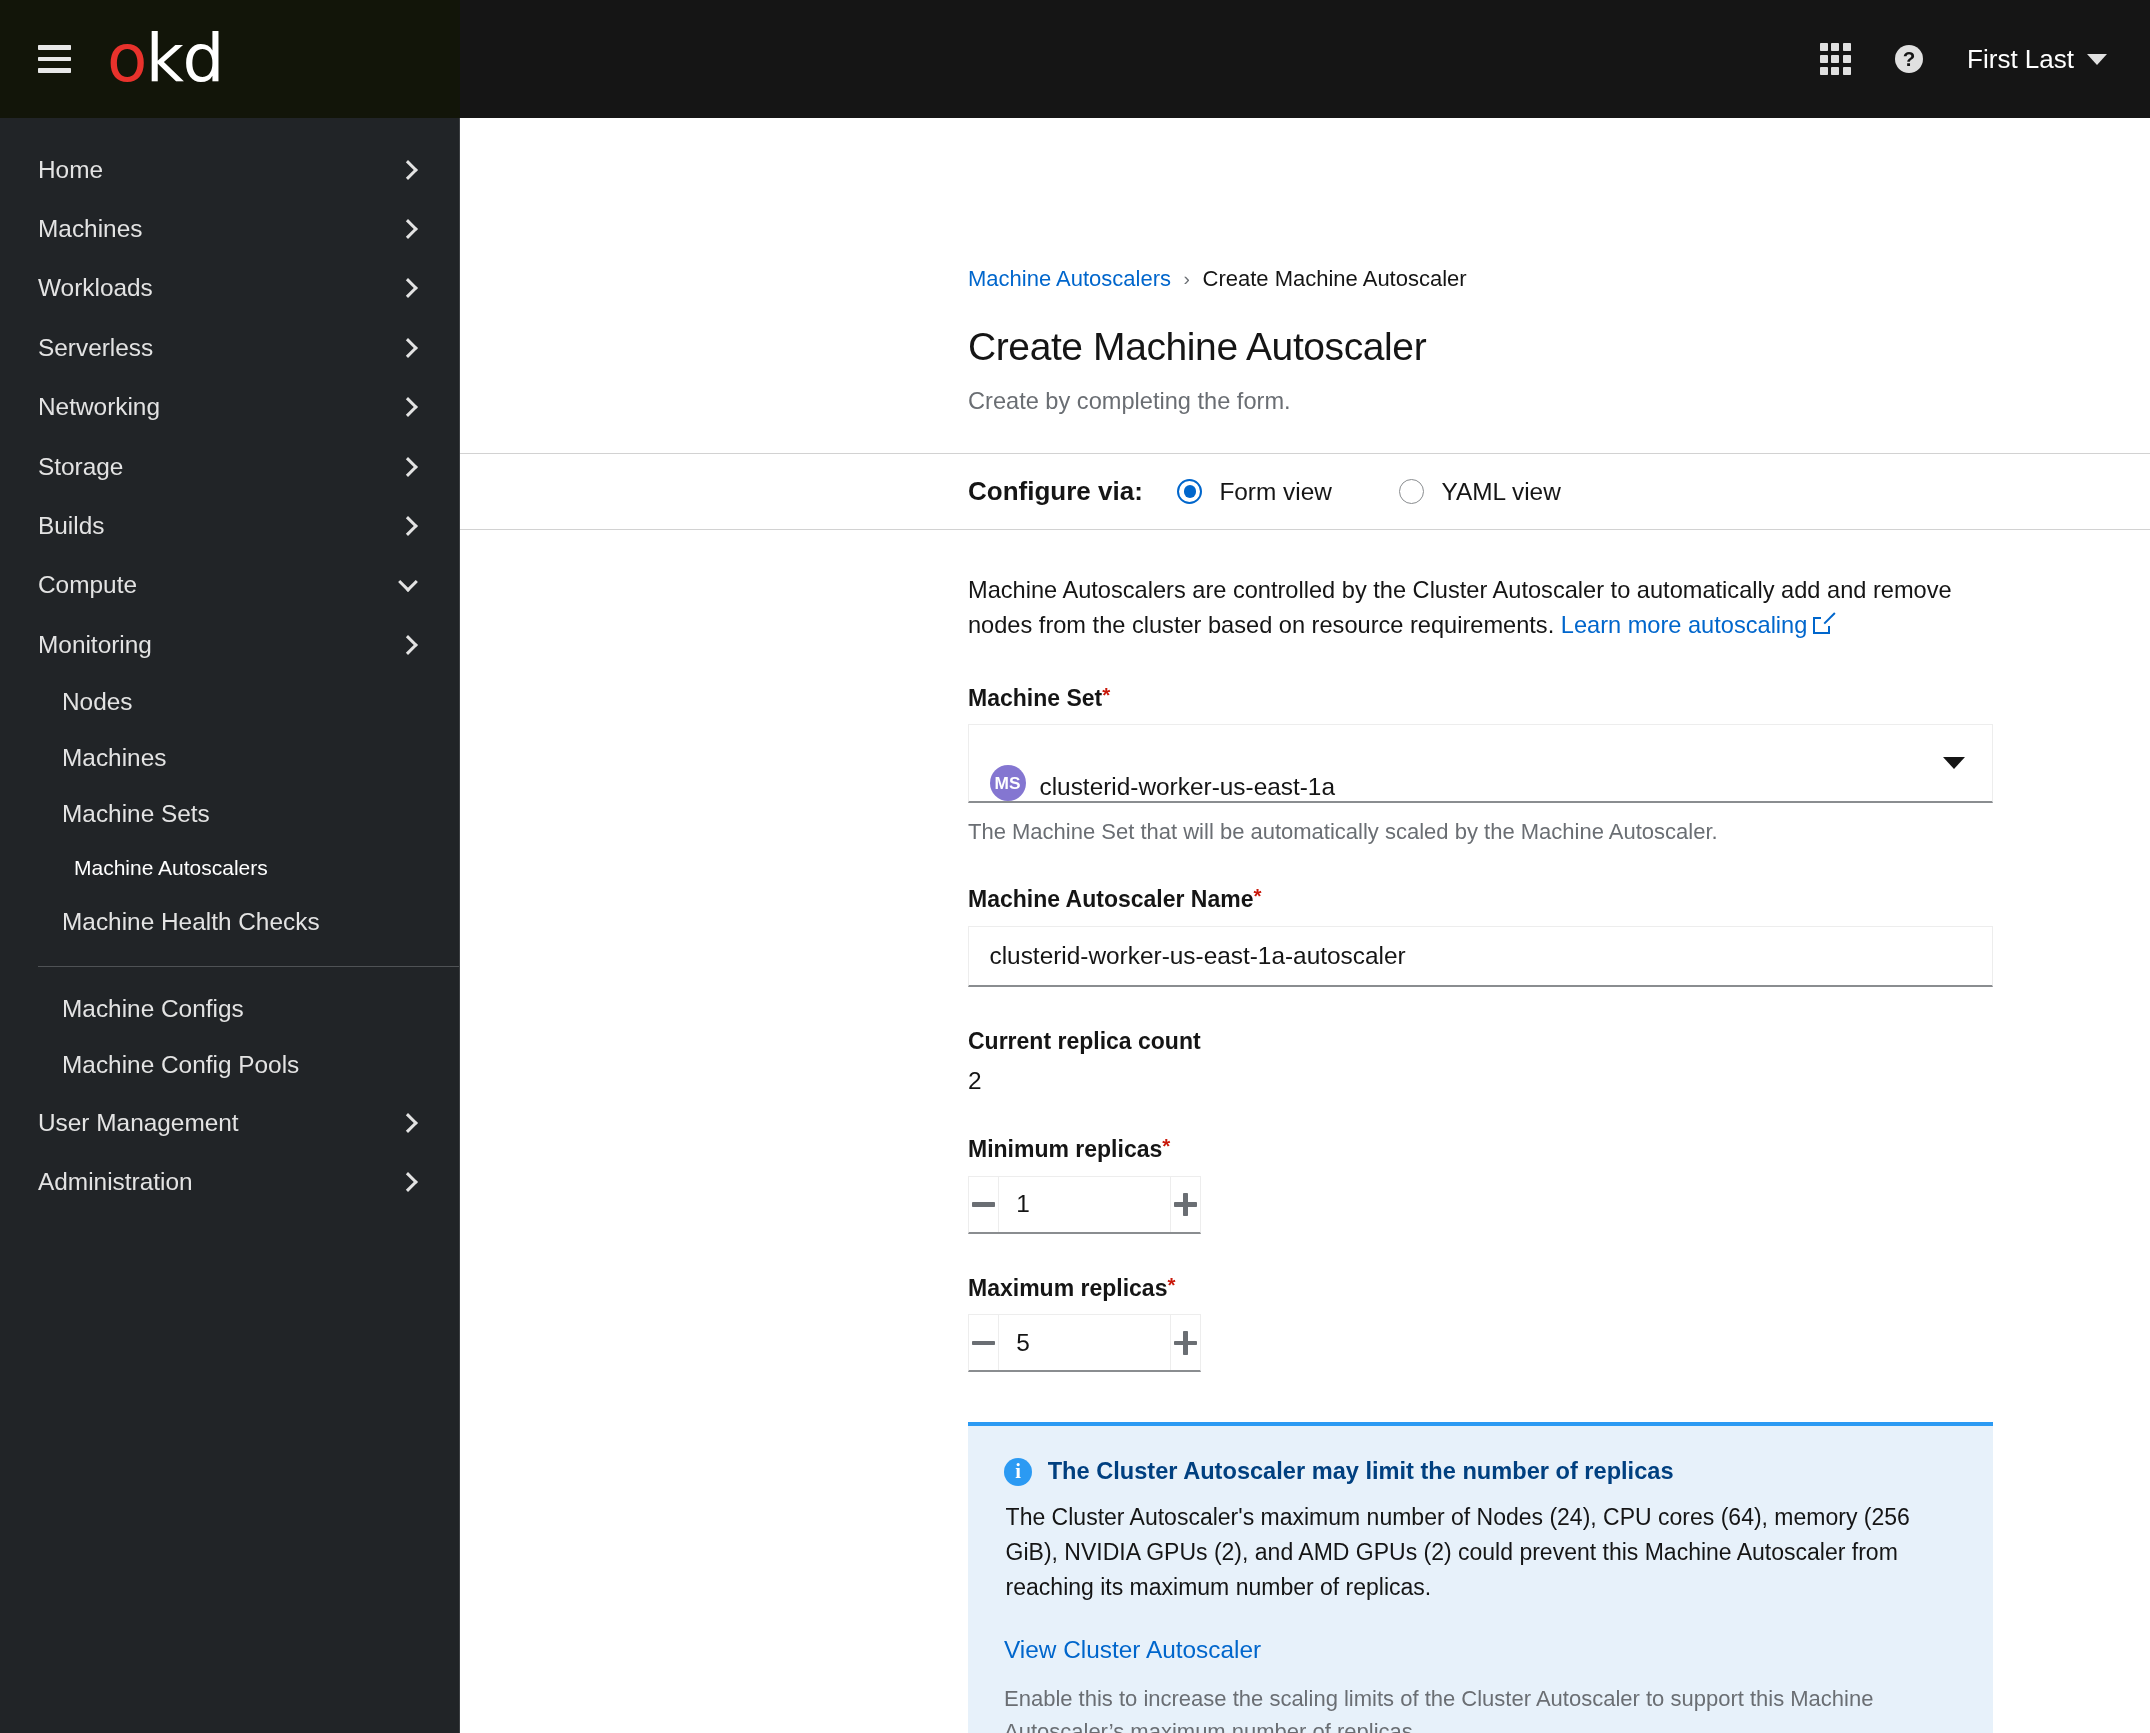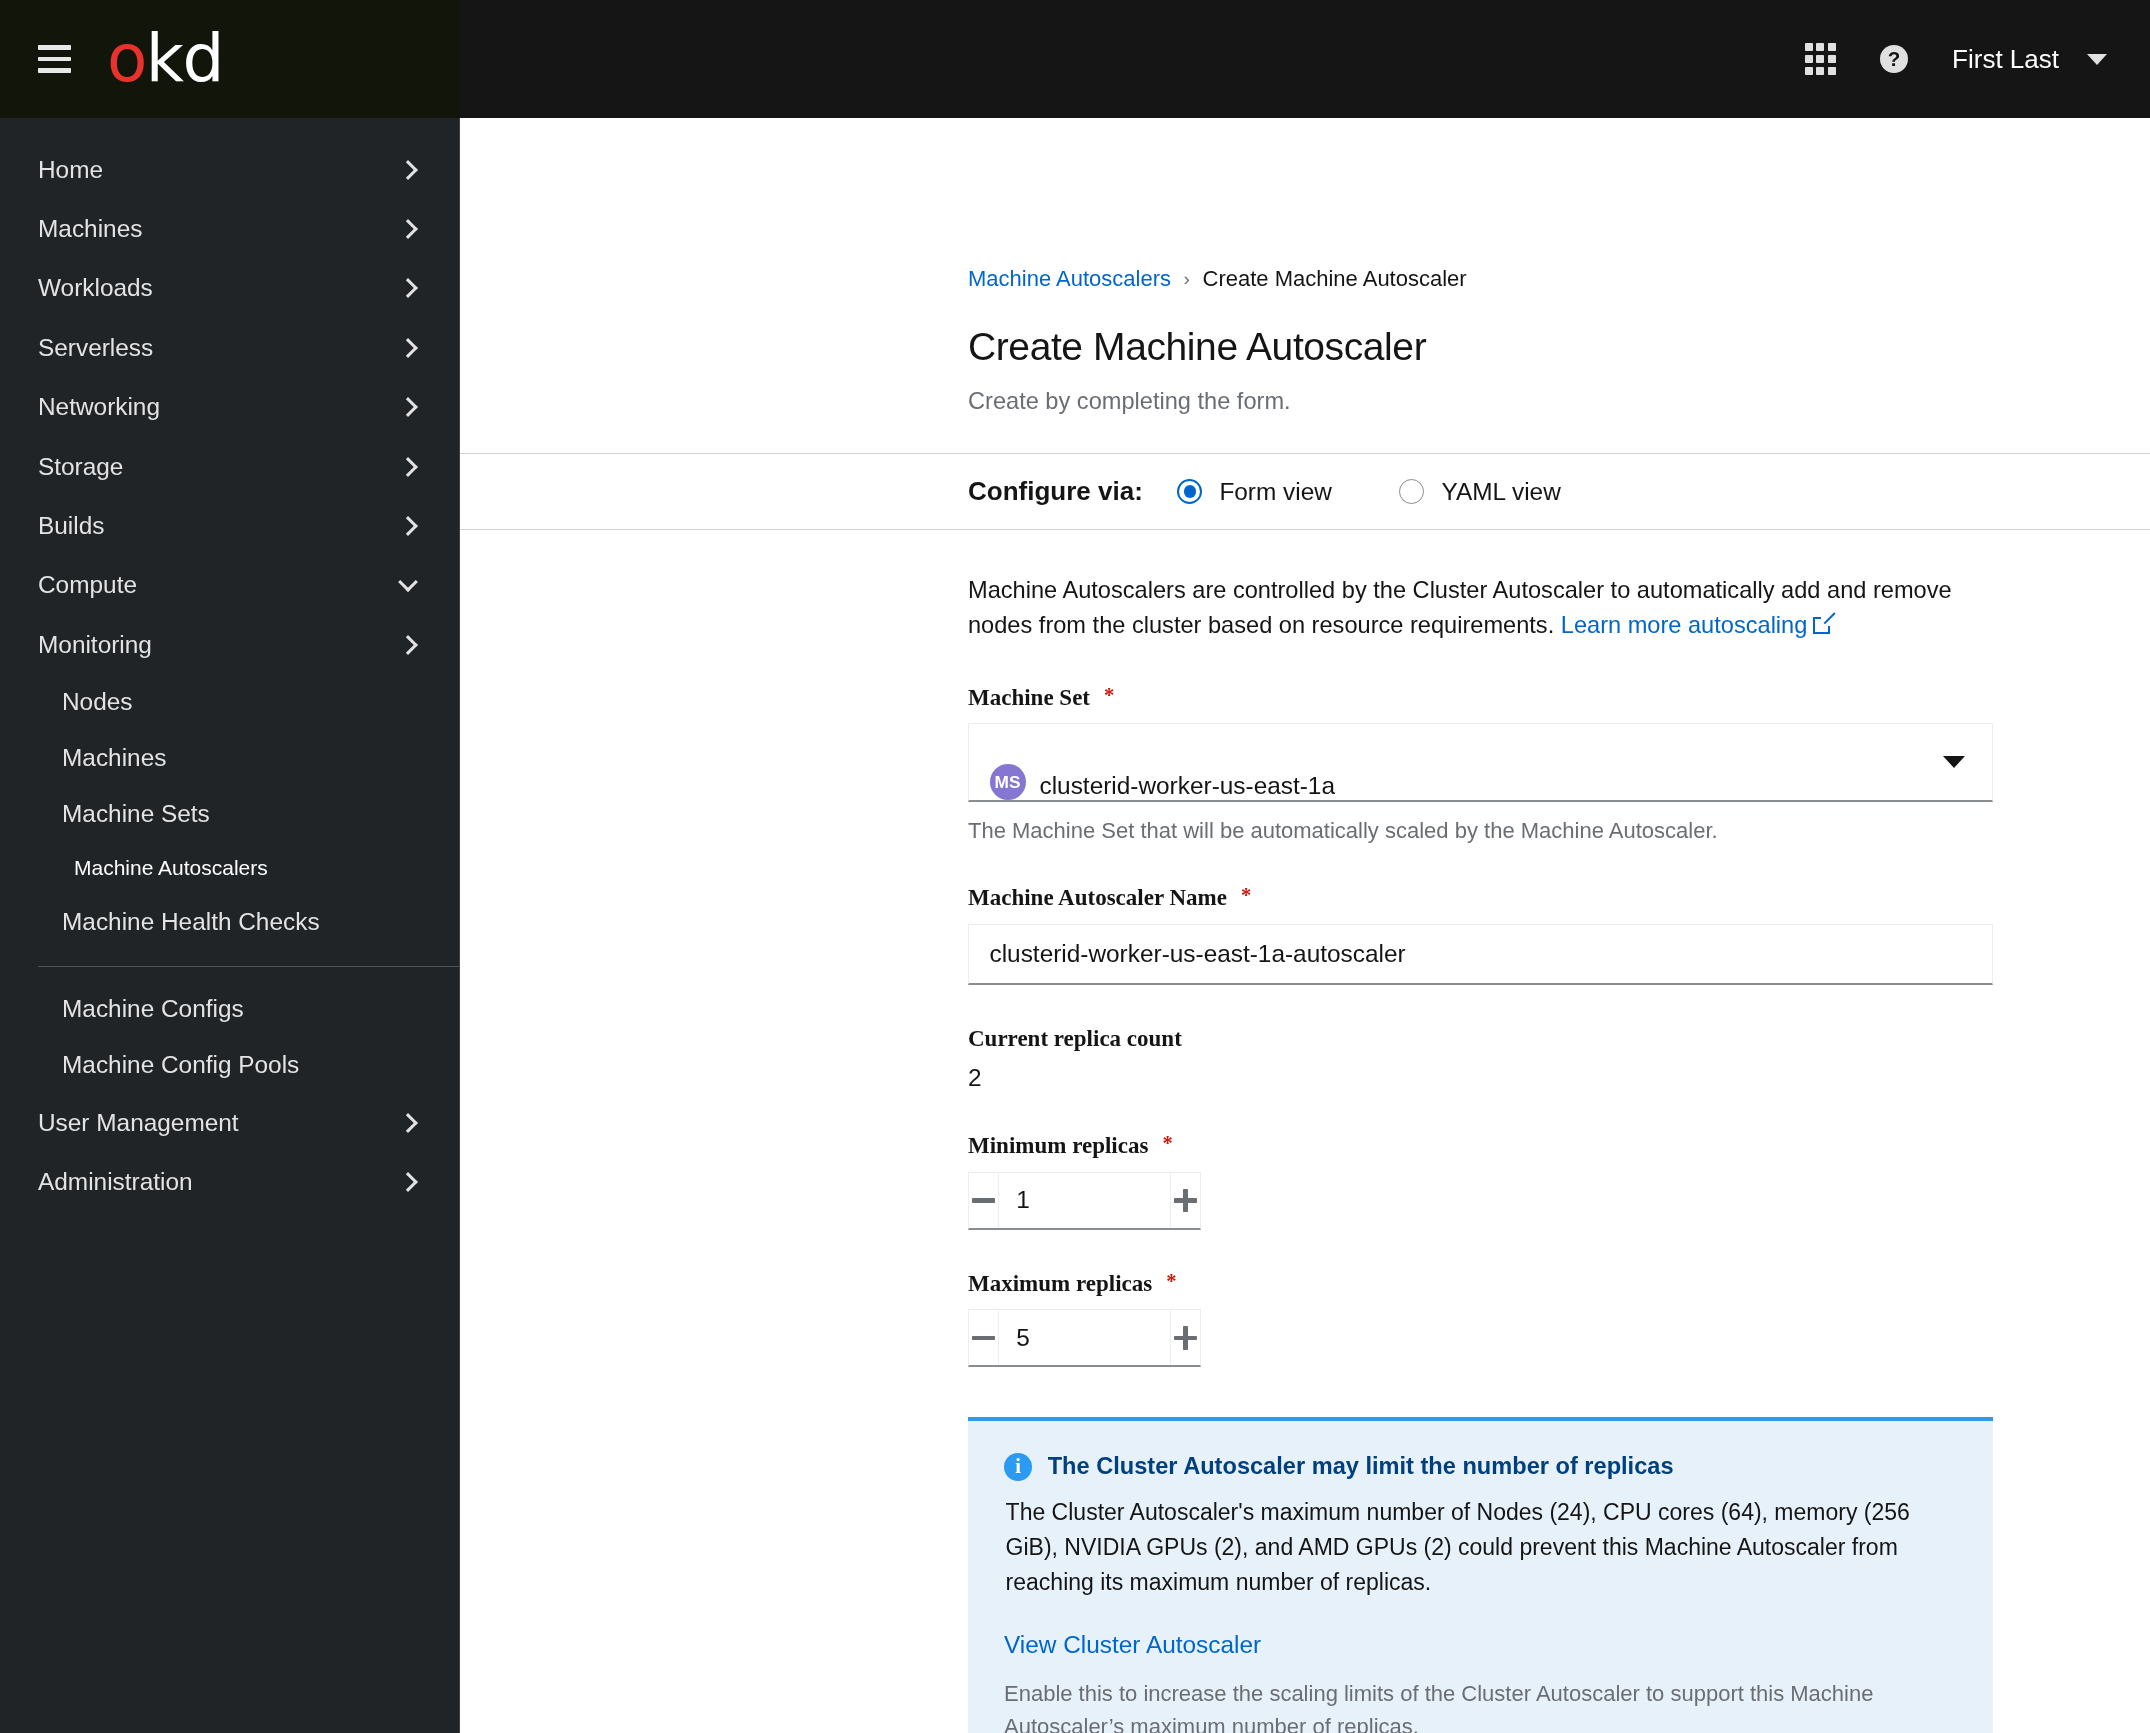--- a/index.html
+++ b/index.html
@@ -66,21 +66,21 @@
   .grid-icon { display: grid; grid-template-columns: repeat(3, 7.9px); grid-template-rows: repeat(3, 7.9px); gap: 3.9px; }
   .grid-icon i { display:block; width: 7.9px; height: 7.9px; background: #e0e0e0; border-radius: 0.8px; }
   .help-icon {
     width: 28px; height: 28px; border-radius: 50%;
     background: #e0e0e0; color: #151515;
     display: flex; align-items: center; justify-content: center;
     font-size: 20.5px; font-weight: bold; line-height: 1;
     font-family: "Liberation Sans", sans-serif;
   }
   .user-menu {
-    display: flex; align-items: center; gap: 28px;
+    display: flex; align-items: center; gap: 13px;
     padding: 0 14px 0 22px;
     cursor: pointer; height: 118px;
   }
   .user-name { color: #ffffff; font-size: 26px; }
   .caret-down {
     width: 0; height: 0;
     border-left: 10.2px solid transparent;
     border-right: 10.2px solid transparent;
     border-top: 11.8px solid #e0e0e0;
   }
@@ -207,21 +207,21 @@
     width: 15px; height: 2.4px;
     background: #0066cc;
     transform: rotate(-45deg);
     transform-origin: right center;
     z-index: 2;
   }
 
   .field-group { margin-top: 41px; }
   .field-label {
     font-size: 23px; font-weight: bold; color: #151515;
-    margin-bottom: 12.6px; display: flex; align-items: flex-start; gap: 14px; font-family: Liberation Serif, serif;
+    margin-bottom: 12.6px; display: flex; align-items: flex-start; gap: 0;
   }
   .req { color: #c9190b; font-size: 20.5px; line-height: 1; }
 
   .select-box {
     width: 1025px; height: 79px;
     border: 0.8px solid #ededed;
     border-bottom: 2.4px solid #8a8d90;
     background: #fff;
     display: flex; align-items: flex-end;
     padding: 0 20.5px;

